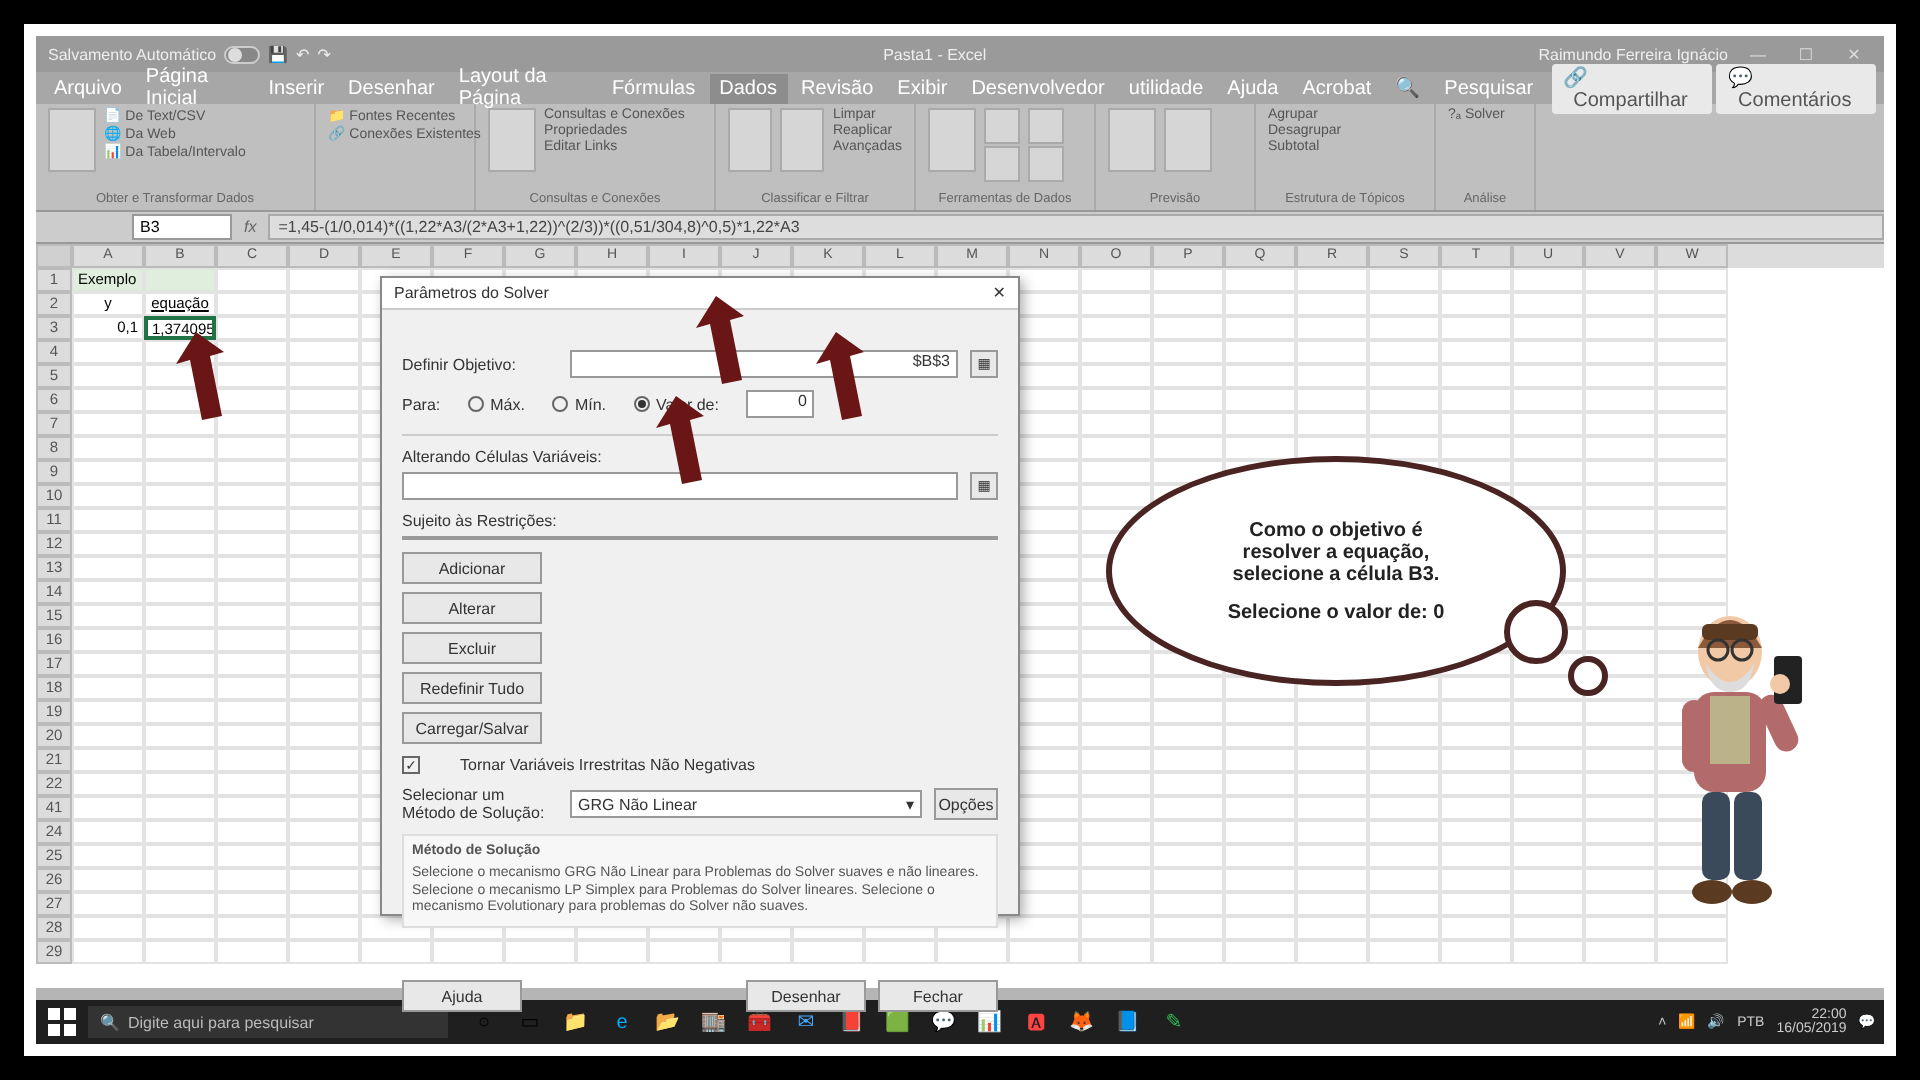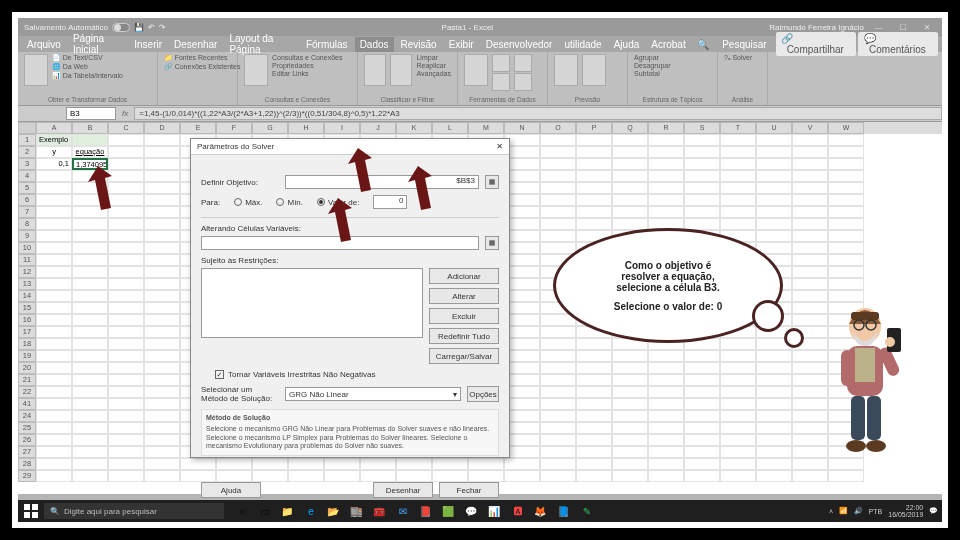--- a/index.html
+++ b/index.html
@@ -58,26 +58,26 @@
 .drow { display:flex; align-items:center; gap:6px; margin-bottom:6px; }
 .drow label { font-size:8px; }
 .dinput { flex:1; height:14px; background:#fff; border:1px solid #999; padding:0 3px; font-size:8px;}
 .dinput.sm { flex:none; width:34px; text-align:right;}
 .picker { width:14px; height:14px; border:1px solid #999; background:#e8e8e8; display:flex; align-items:center; justify-content:center; font-size:7px;}
 .radios { display:flex; gap:14px; align-items:center; margin:4px 0 8px 0; }
 .radio { display:flex; align-items:center; gap:3px; font-size:8px;}
 .rcirc { width:8px; height:8px; border:1px solid #666; border-radius:50%; position:relative;}
 .rcirc.checked::after{content:"";position:absolute;inset:1px;border-radius:50%;background:#333;}
 .groupline { height:1px; background:#ccc; margin:2px 0 6px 0;}
-.constraints { display:flex; gap:6px; }
+.constraints { display:flex; gap:6px;flex-direction:column; }
 .clist { flex:1; height:70px; background:#fff; border:1px solid #999;}
 .cbuttons { width:70px; display:flex; flex-direction:column; gap:4px;}
 .btn { height:16px; background:#e8e8e8; border:1px solid #999; font-size:8px; display:flex; align-items:center; justify-content:center; cursor:default;}
 .btn.wide { width:70px;}
-.chk { display:flex; align-items:center; gap:4px; margin:6px 14px; font-size:8px;}
+.chk { display:flex; align-items:center; gap:20px; margin:6px 0; font-size:8px;}
 .chkbox { width:9px; height:9px; border:1px solid #666; display:flex; align-items:center; justify-content:center; font-size:7px;}
 .method { display:flex; align-items:center; gap:6px; }
 .select { flex:1; height:14px; background:#fff; border:1px solid #999; padding:0 3px; font-size:8px; display:flex; align-items:center; justify-content:space-between;}
 .desc { margin-top:6px; background:#f7f7f7; border:1px solid #ddd; padding:4px; font-size:7px; color:#555; line-height:1.25;}
 .dlg-foot { display:flex; justify-content:space-between; padding:6px 10px;}
 .dlg-foot .rbtns { display:flex; gap:6px;}
 .btn.main { background:#e8e8e8; width:60px;}
 
 
 .arrow { position:absolute; z-index:20; }

